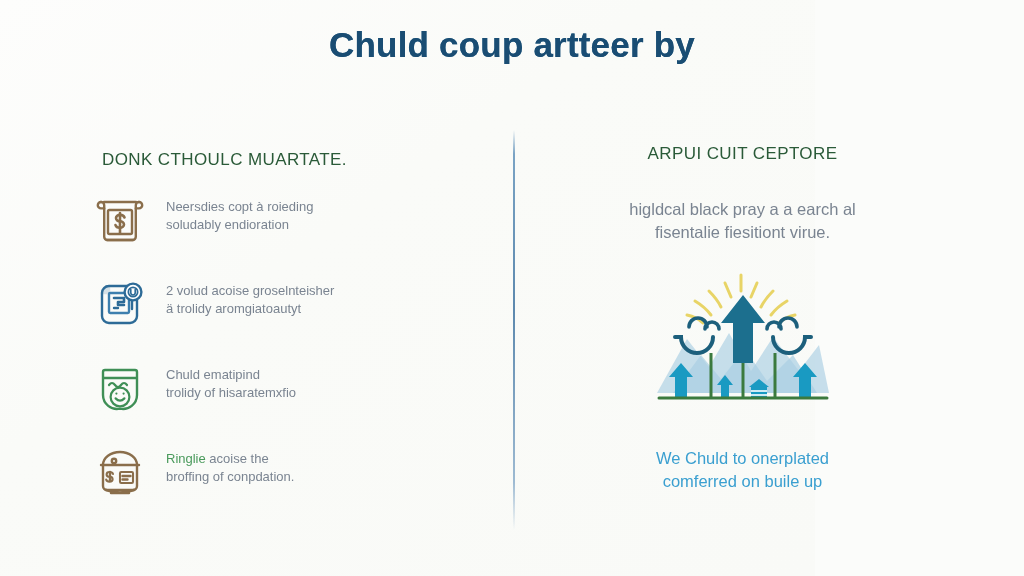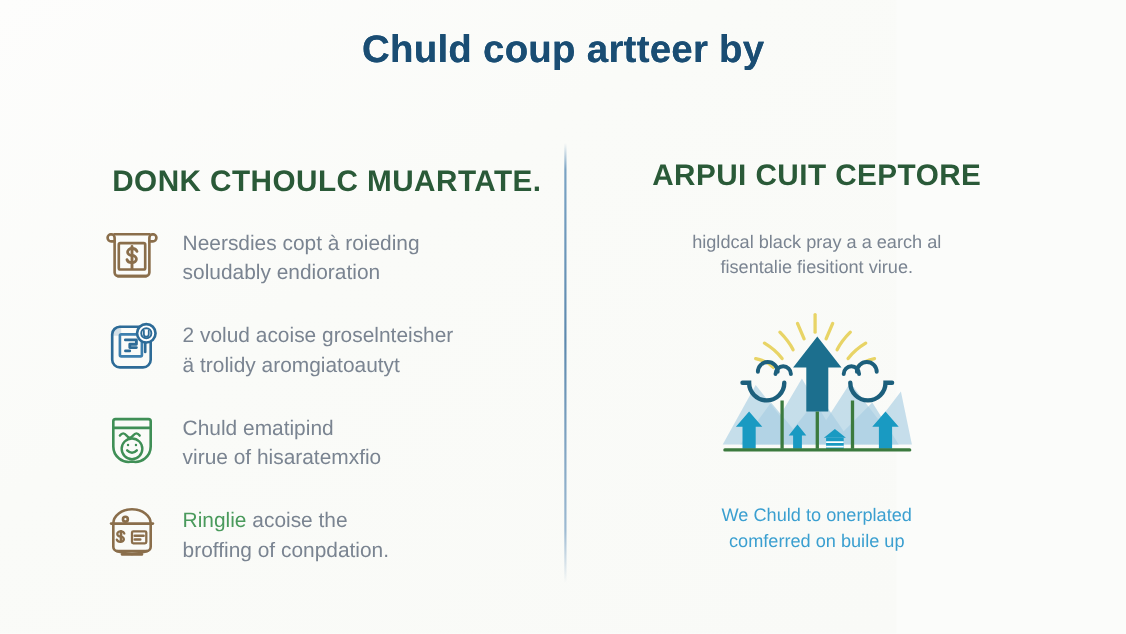--- a/index.html
+++ b/index.html
@@ -67,22 +67,22 @@
     position: absolute;
     left: 513px;
     top: 6px;
     width: 2px;
     height: 400px;
     background: linear-gradient(180deg, rgba(120,160,195,0) 0%, #7aa3c4 6%, #5d89ae 45%, #9dbad2 88%, rgba(160,190,215,0) 100%);
   }
 
   
   .col-heading {
-    font-size: 27px;
-    font-weight: bold;
+    font-size: 17px;
+    font-weight: normal;
     color: #2a5a38;
     letter-spacing: 0.4px;
     margin: 26px 0 0 10px;
     white-space: nowrap;
   }
   .col-right .col-heading {
     margin: 20px 0 0 0;
     text-align: center;
   }
 
@@ -101,21 +101,21 @@
   .feature-icon {
     flex: 0 0 56px;
     width: 56px;
     height: 58px;
     margin-right: 18px;
     display: flex;
     align-items: center;
     justify-content: center;
   }
   .feature-text {
-    font-size: 19px;
+    font-size: 13px;
     line-height: 1.42;
     color: #7a8491;
     padding-top: 6px;
     font-weight: normal;
   }
   .feature-text .accent-green {
     color: #4a9a5c;
   }
 
   
@@ -211,21 +211,21 @@
                 <path d="M16 24 q3 -4 6 0 q3 4 6 0 q3 -4 6 0" stroke-width="2.2"></path>
                 <circle cx="27" cy="36" r="9.4" stroke-width="2.2"></circle>
                 <path d="M22.6 37.4 q4.4 4.4 8.8 0" stroke-width="2.2"></path>
                 <circle cx="23.4" cy="32.6" r="1.1" fill="#3f8f56" stroke="none"></circle>
                 <circle cx="30.6" cy="32.6" r="1.1" fill="#3f8f56" stroke="none"></circle>
               </g>
             </svg>
           </span>
           <span class="feature-text">
             <span>Chuld ematipind</span><br>
-            <span>virue of hisaratemxfio</span>
+            <span>trolidy of hisaratemxfio</span>
           </span>
         </li>
 
         <li class="feature-item">
           <span class="feature-icon">
             <svg width="54" height="56" viewBox="0 0 54 56">
               <g fill="none" stroke="#8a6e4b" stroke-width="2.4" stroke-linecap="round" stroke-linejoin="round">
                 <path d="M10 20 a17 13 0 0 1 34 0 v21 a4 4 0 0 1 -4 4 h-26 a4 4 0 0 1 -4 -4 z"></path>
                 <path d="M8 20 h38"></path>
                 <path d="M13 45 q14 5 28 0"></path>

